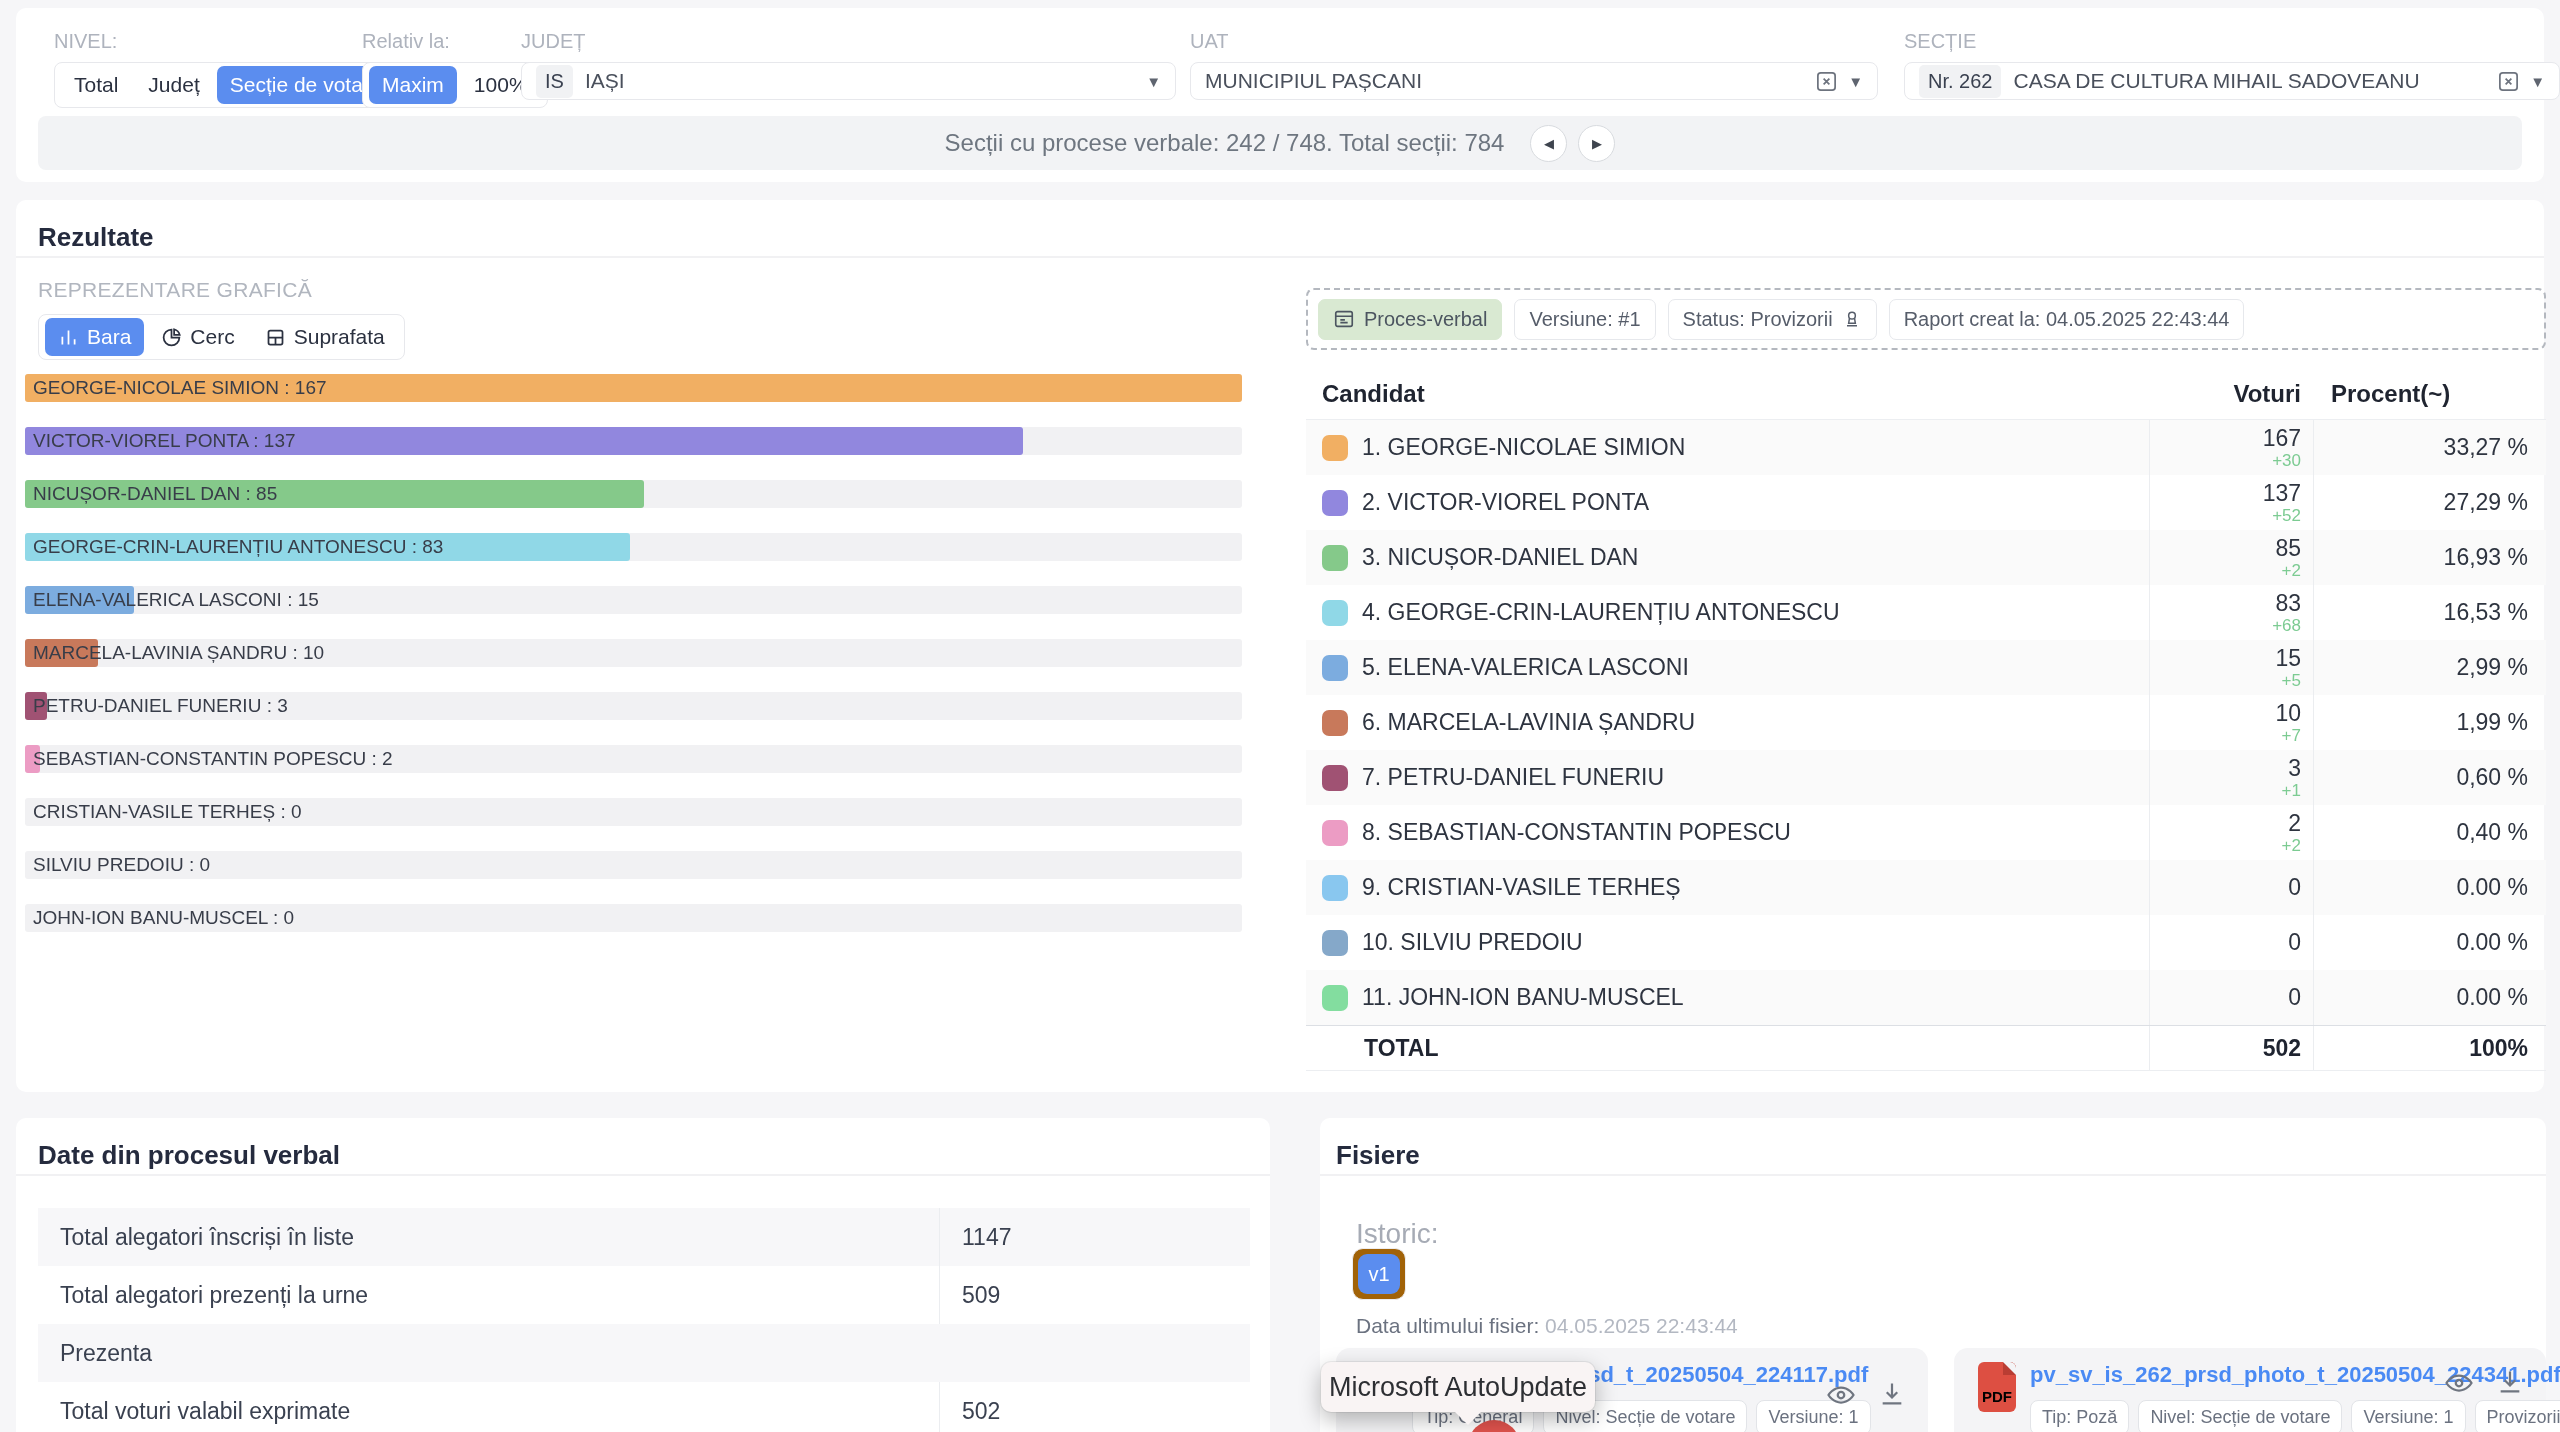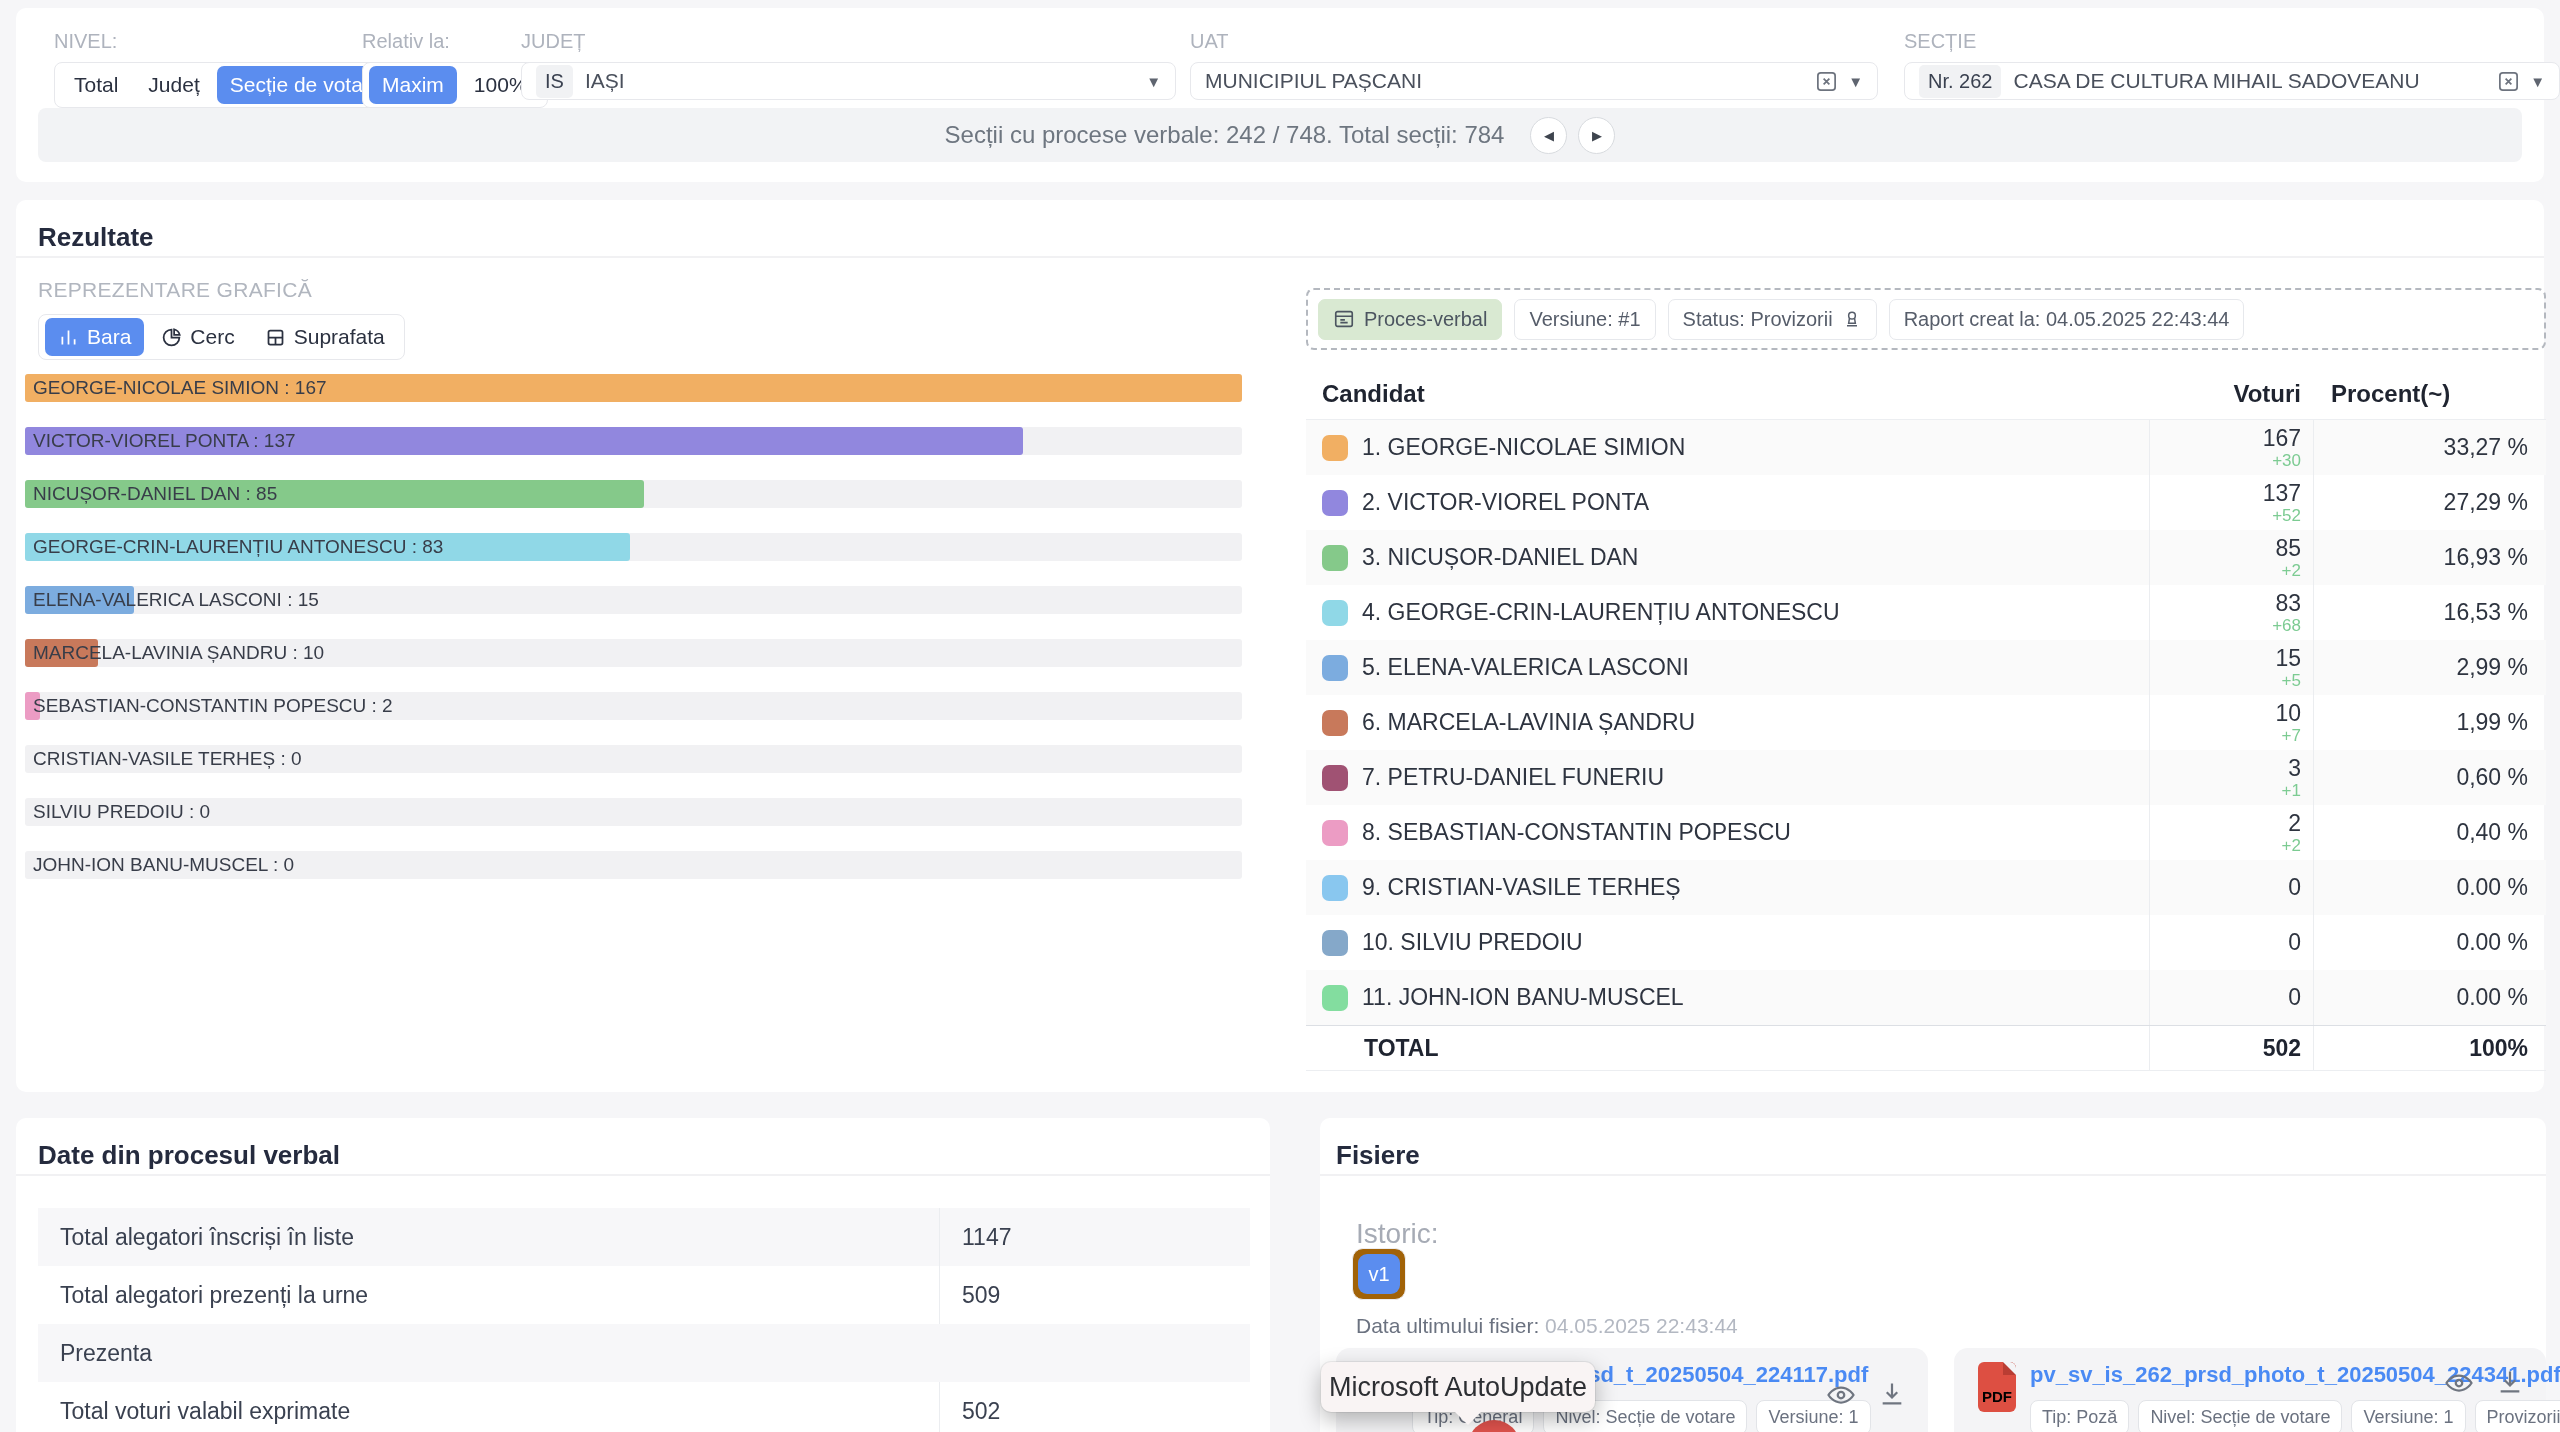--- a/index.html
+++ b/index.html
@@ -20,21 +20,21 @@
          border:1px solid #e7e8ec; border-radius:8px; background:#fff; }
   .seg-item { padding:7px 13px; font-size:21px; color:#2b3140; border-radius:7px; cursor:pointer; white-space:nowrap; }
   .seg-item.sel { background:var(--accent); color:#fff; }
   .seg-item svg { vertical-align:-4px; margin-right:8px; }
   .select { height:38px; border:1px solid #e7e8ec; border-radius:8px; background:#fff;
             display:flex; align-items:center; gap:12px; padding:0 14px; font-size:21px; color:#4a505c; }
   .sbadge { background:#f1f2f4; border-radius:5px; padding:5px 9px; font-size:20px; color:#3a4150; white-space:nowrap; }
   .sel-icons { margin-left:auto; display:flex; align-items:center; gap:10px; }
   .caret { font-size:15px; color:#5f6570; }
   .clearx { width:23px; height:23px; color:#6d737e; }
-  .info-bar { position:absolute; left:22px; top:100px; width:2484px; height:54px;
+  .info-bar { position:absolute; left:22px; top:108px; width:2484px; height:54px;
               background:#f2f3f5; border-radius:8px; display:flex; align-items:center; justify-content:center; gap:26px; }
   .info-text { font-size:24px; color:#6e7680; }
   .nav-btn { width:37px; height:37px; border-radius:50%; background:#fff; border:1px solid #d8dbdf;
              display:flex; align-items:center; justify-content:center; font-size:13px; color:#3e444e; cursor:pointer; }
 
   
   .res-card { left:16px; top:200px; width:2528px; height:892px; }
   .h2 { position:absolute; left:22px; top:22px; font-size:26px; font-weight:700; color:#252b3e; }
   .hdivider { position:absolute; left:0; right:0; top:56px; border-bottom:2px solid #f1f1f3; }
   .chart-zone { position:absolute; left:22px; top:78px; width:1248px; }
@@ -221,20 +221,24 @@
       </div>
       <div class="bar-row">
         <div class="bar-fill" style="width: 8.98204%; background: rgb(124, 172, 223);"></div>
         <span class="bar-label">ELENA-VALERICA LASCONI : 15</span>
       </div>
       <div class="bar-row">
         <div class="bar-fill" style="width: 5.98802%; background: rgb(200, 121, 91);"></div>
         <span class="bar-label">MARCELA-LAVINIA ȘANDRU : 10</span>
       </div>
       <div class="bar-row">
+        <div class="bar-fill" style="width: 1.79641%; background: rgb(160, 82, 115);"></div>
+        <span class="bar-label">PETRU-DANIEL FUNERIU : 3</span>
+      </div>
+      <div class="bar-row">
         <div class="bar-fill" style="width: 1.1976%; background: rgb(236, 156, 196);"></div>
         <span class="bar-label">SEBASTIAN-CONSTANTIN POPESCU : 2</span>
       </div>
       <div class="bar-row">
         <span class="bar-label">CRISTIAN-VASILE TERHEȘ : 0</span>
       </div>
       <div class="bar-row">
         <span class="bar-label">SILVIU PREDOIU : 0</span>
       </div>
       <div class="bar-row">

